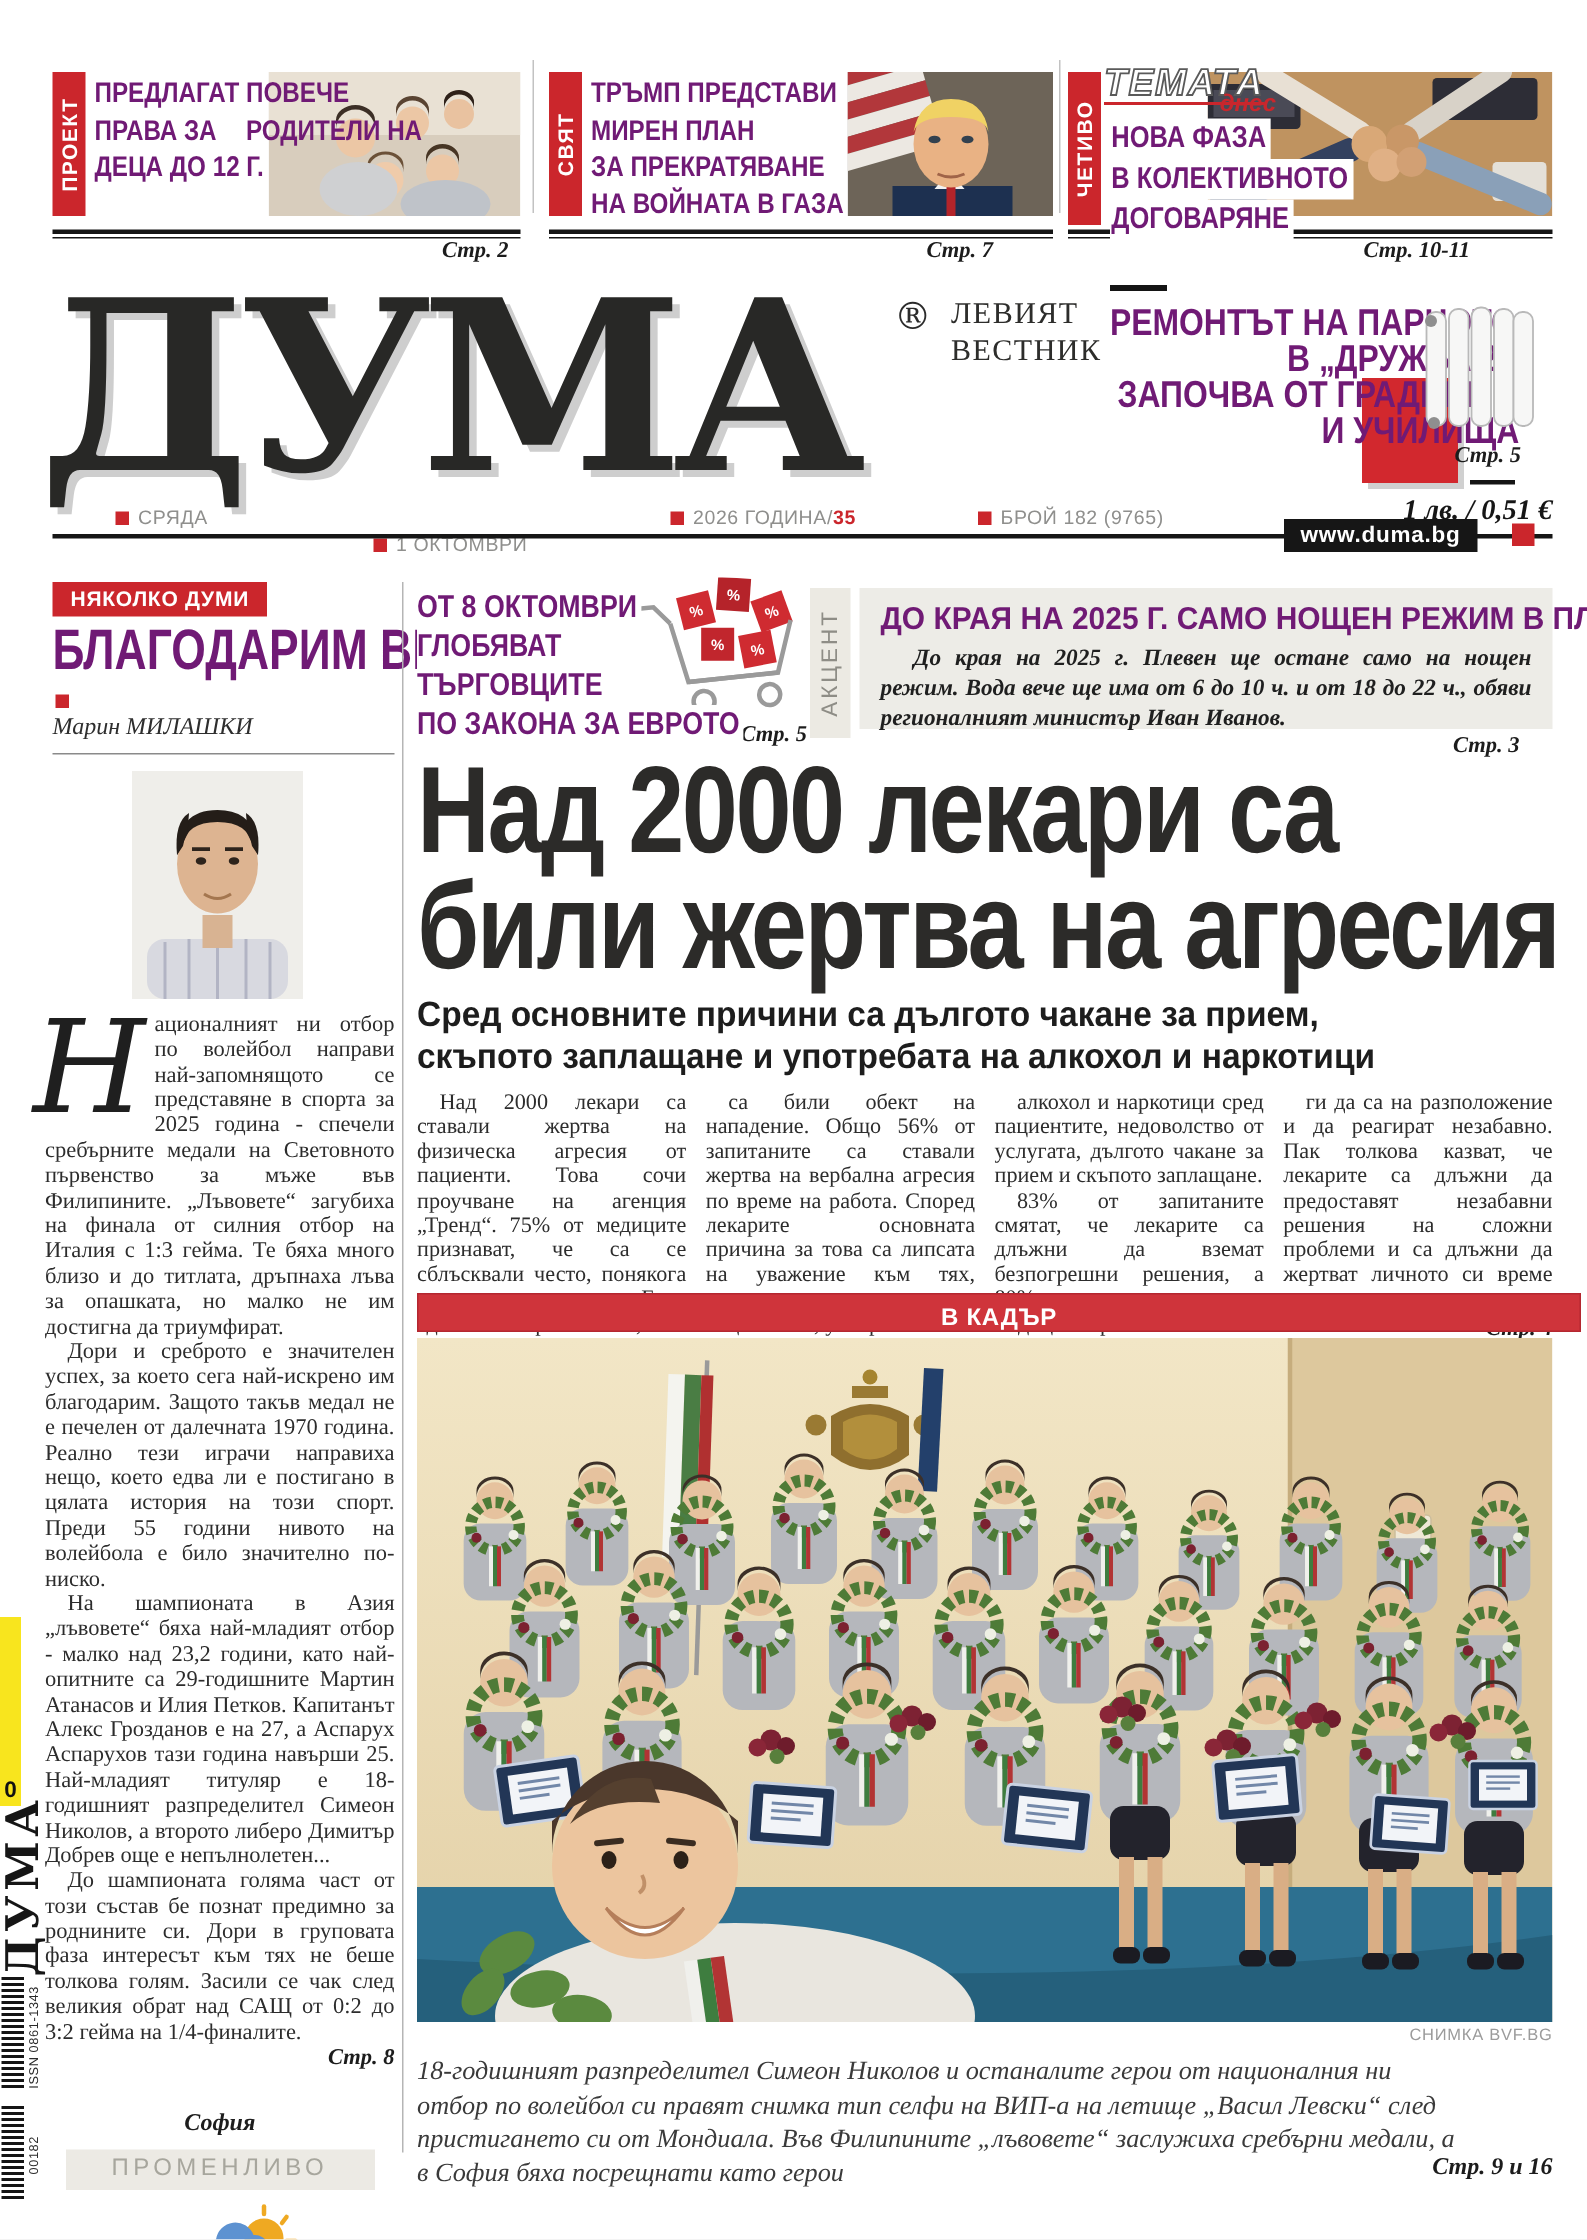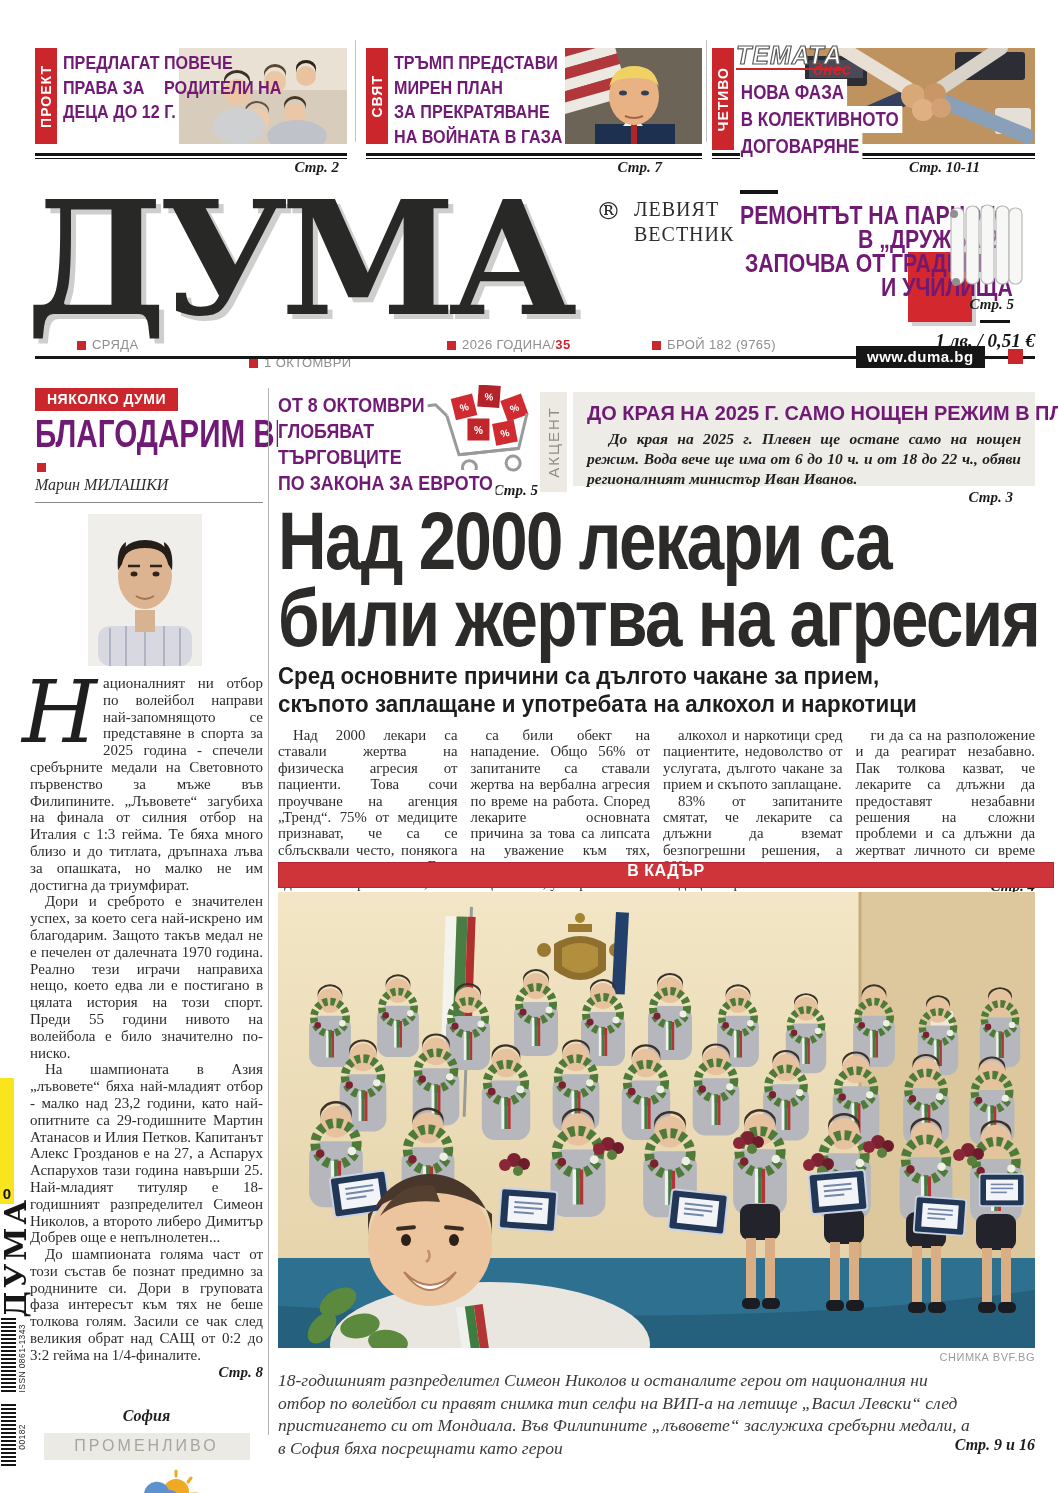--- a/index.html
+++ b/index.html
@@ -90,21 +90,21 @@
   .h1line .sx{transform:scaleX(.82);}
   .sub{margin-top:6px;font-size:23.5px;line-height:28px;color:#1d1d1d;}
   .sub .sx{transform:scaleX(.95);}
   .cols{margin-top:9px;display:flex;gap:13px;}
   .col{flex:1;font-family:"Liberation Serif",serif;font-size:14.8px;line-height:16.4px;
         text-align:justify;color:#2d2d2d;}
   .col p{margin:0;text-indent:15px;}
   .lead-page{text-align:right;margin-top:3px;}
   
   .kadr{position:absolute;left:278px;top:862px;width:776px;height:26px;background:#cf343b;
-        display:flex;align-items:flex-start;justify-content:center;color:#fff;font-weight:bold;
+        display:flex;align-items:flex-end;justify-content:center;color:#fff;font-weight:bold;
         font-size:16px;letter-spacing:.5px;box-shadow:inset 0 0 0 1px #b42730;}
   .photo{position:absolute;left:278px;top:892px;width:757px;height:456px;overflow:hidden;}
   .credit{position:absolute;left:278px;top:1351px;width:757px;text-align:right;font-size:11px;
         color:#9b9b9b;letter-spacing:.5px;}
   .caption{position:absolute;left:278px;top:1369px;width:757px;font-family:"Liberation Serif",serif;
         font-style:italic;font-size:17.5px;line-height:22.5px;color:#3a3a3a;}
   .caption .cap-text{display:block;width:695px;}
   .cap-pages{position:absolute;right:0;bottom:3px;font-size:16px;}
   
   .ystrip{position:absolute;left:0;top:1078px;width:14px;height:126px;background:#f8e51e;

